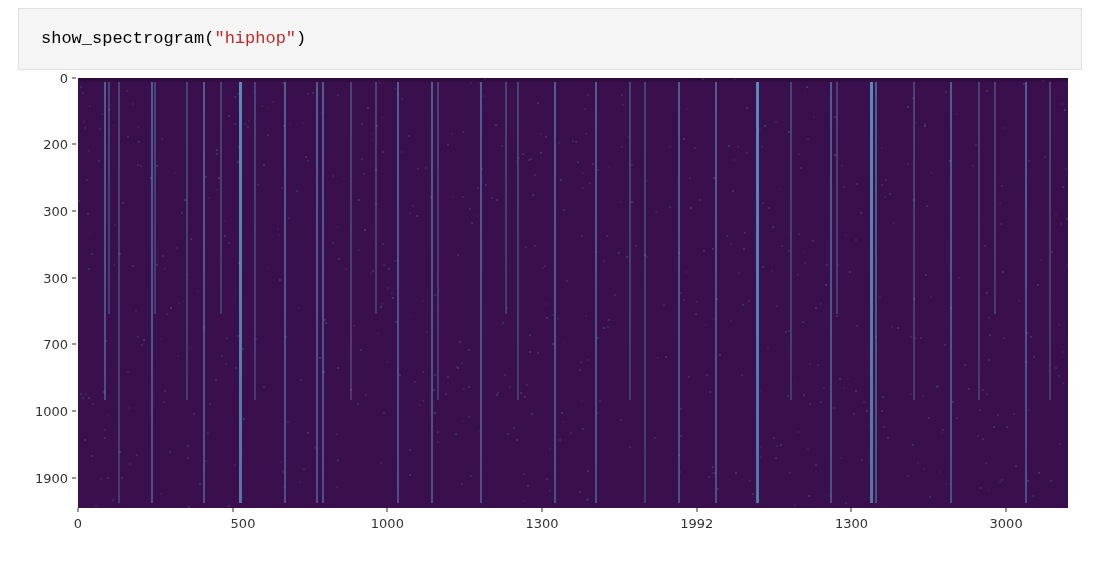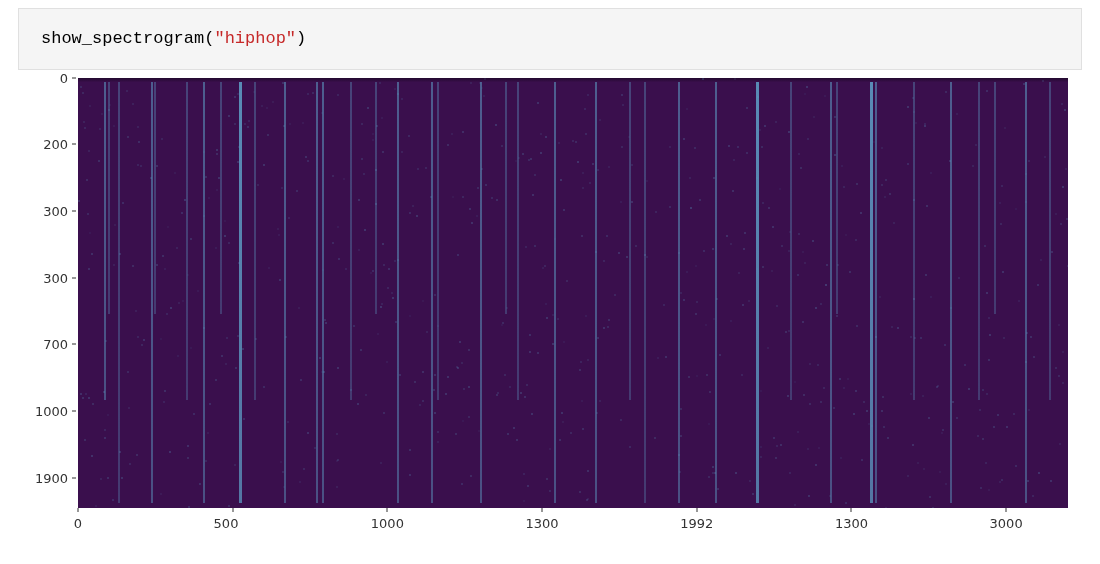--- a/index.html
+++ b/index.html
@@ -828,21 +828,21 @@
       <div class="dots" style="left: 77.6041px; top: 86.7068px; opacity: 0.48;"></div>
       <div class="dots" style="left: 680.693px; top: 51.1745px; opacity: 0.22;"></div>
       <div class="dots" style="left: 548.184px; top: 178.656px; opacity: 0.52;"></div>
       <div class="dots" style="left: 149.533px; top: 37.6738px; opacity: 0.5;"></div>
       <div class="dots" style="left: 983.982px; top: 304.243px; opacity: 0.28;"></div>
       <div class="dots" style="left: 801.093px; top: 218.36px; opacity: 0.21;"></div>
     </div>
   <div class="x-axis">
       <div class="x-tick" style="left: 0px;">0</div>
       <div class="x-tick-mark" style="left: 0px;"></div>
-      <div class="x-tick" style="left: 148px;">500</div>
+      <div class="x-tick" style="left: 165px;">500</div>
       <div class="x-tick-mark" style="left: 154.688px;"></div>
       <div class="x-tick" style="left: 309.375px;">1000</div>
       <div class="x-tick-mark" style="left: 309.375px;"></div>
       <div class="x-tick" style="left: 464.062px;">1300</div>
       <div class="x-tick-mark" style="left: 464.062px;"></div>
       <div class="x-tick" style="left: 618.75px;">1992</div>
       <div class="x-tick-mark" style="left: 618.75px;"></div>
       <div class="x-tick" style="left: 773.438px;">1300</div>
       <div class="x-tick-mark" style="left: 773.438px;"></div>
       <div class="x-tick" style="left: 928.125px;">3000</div>

